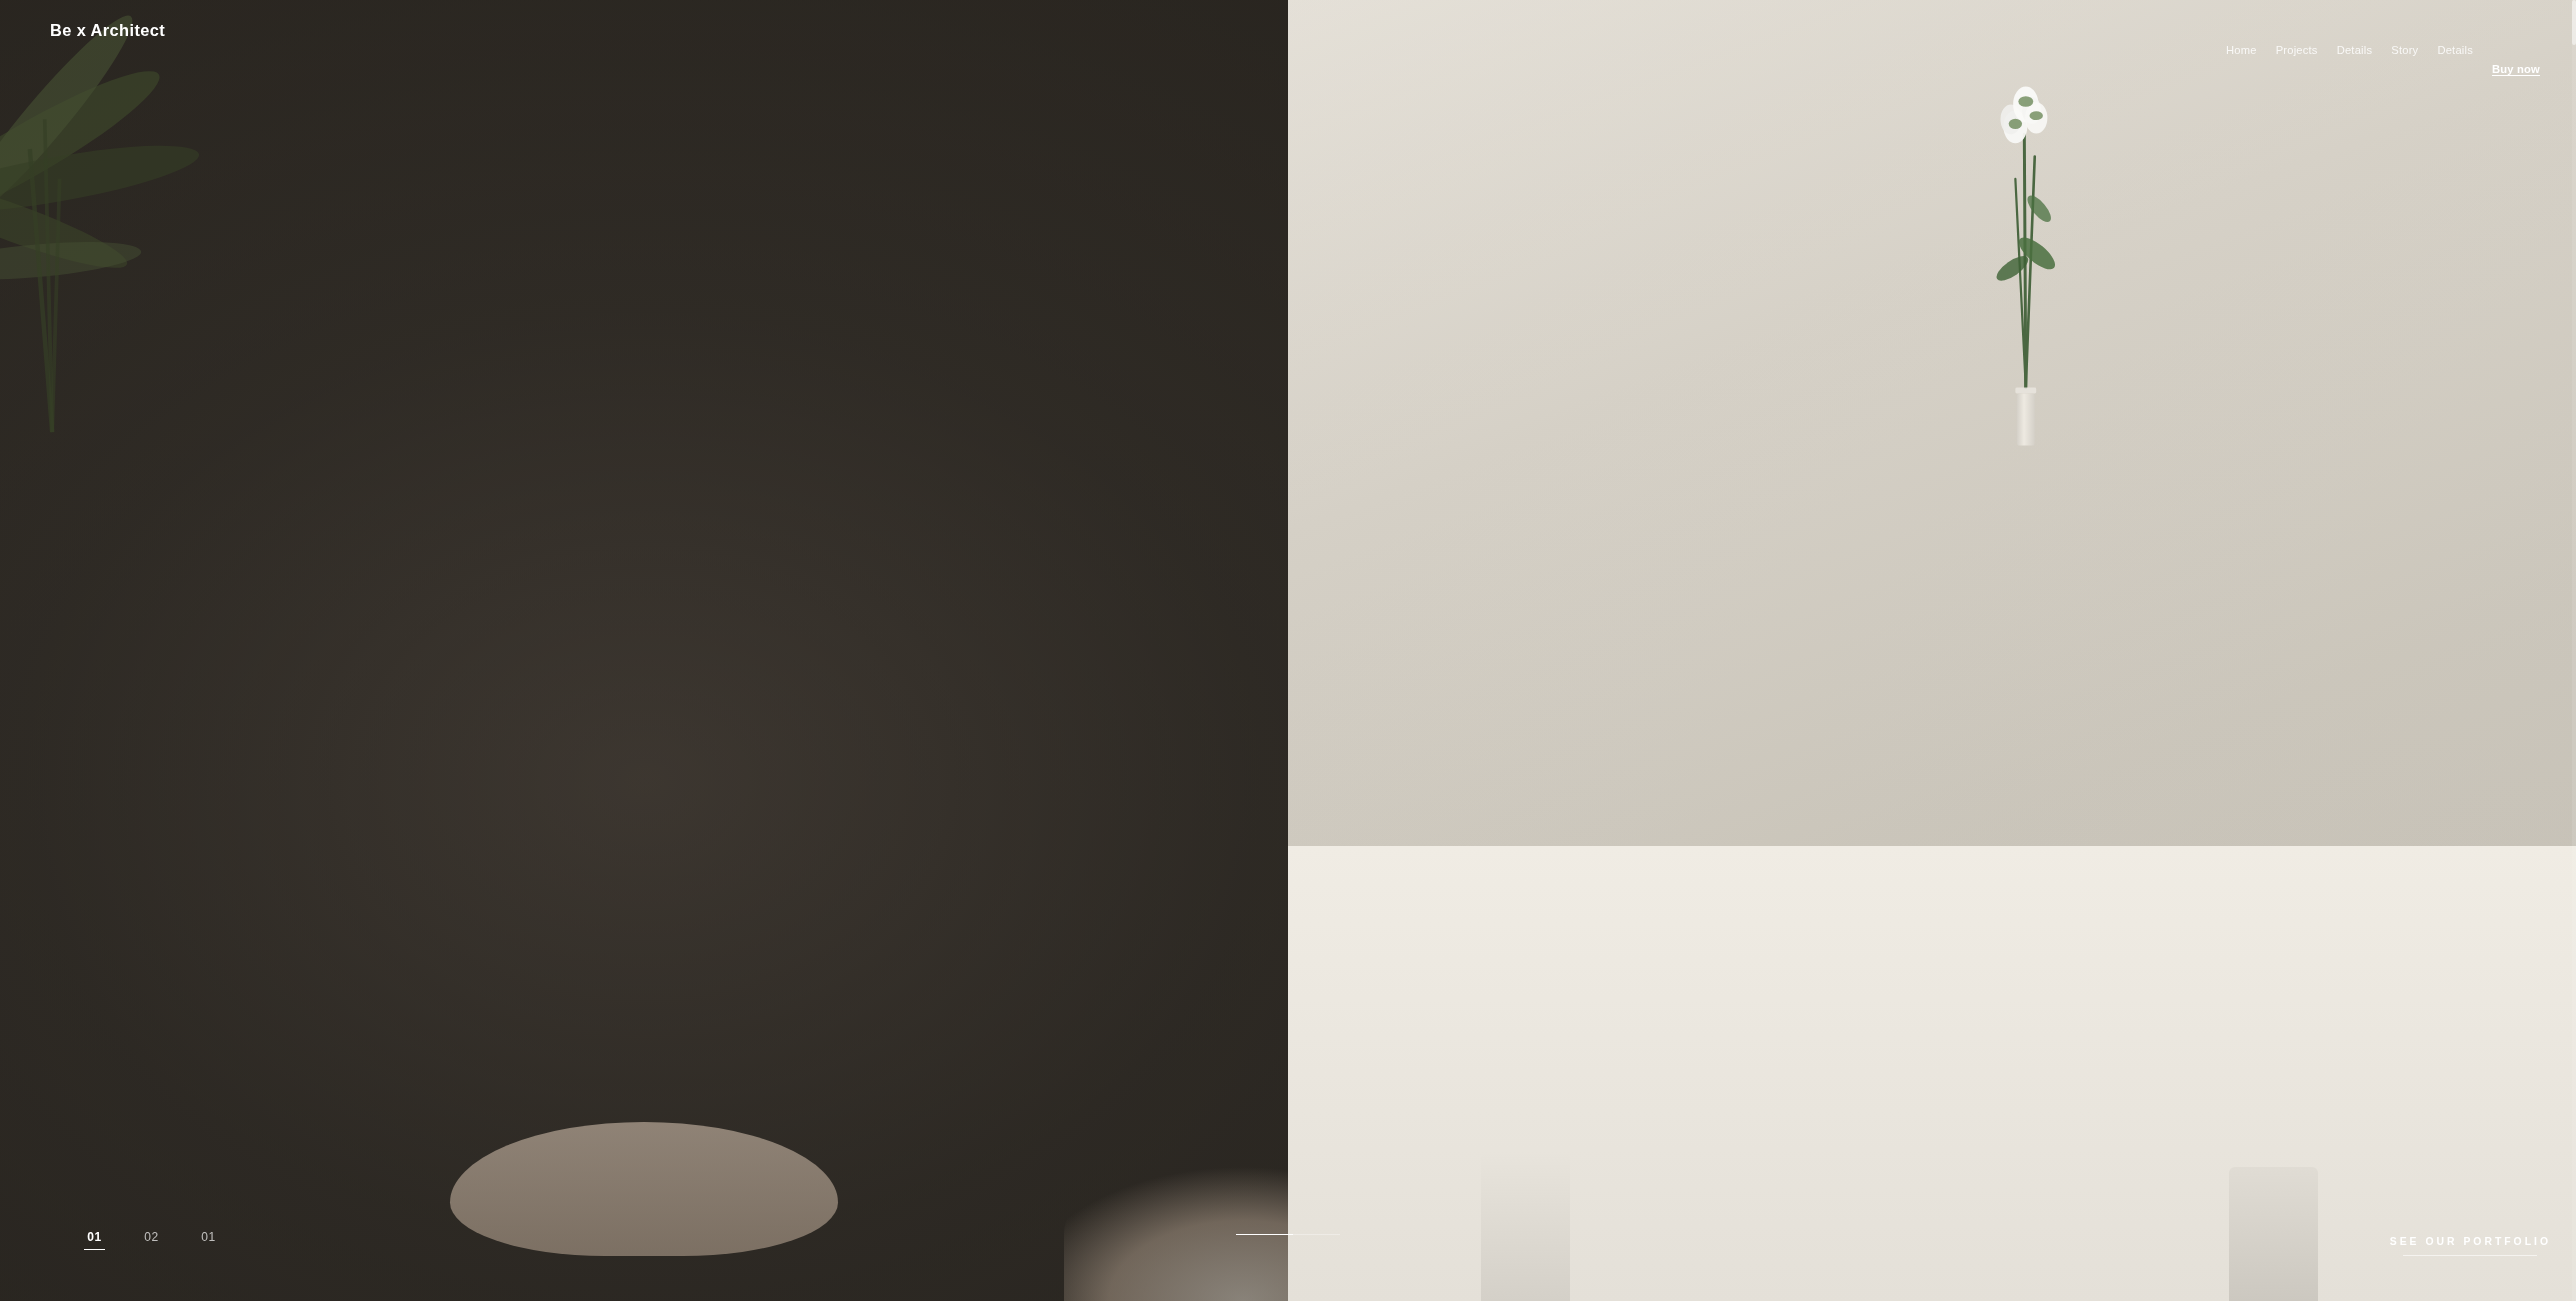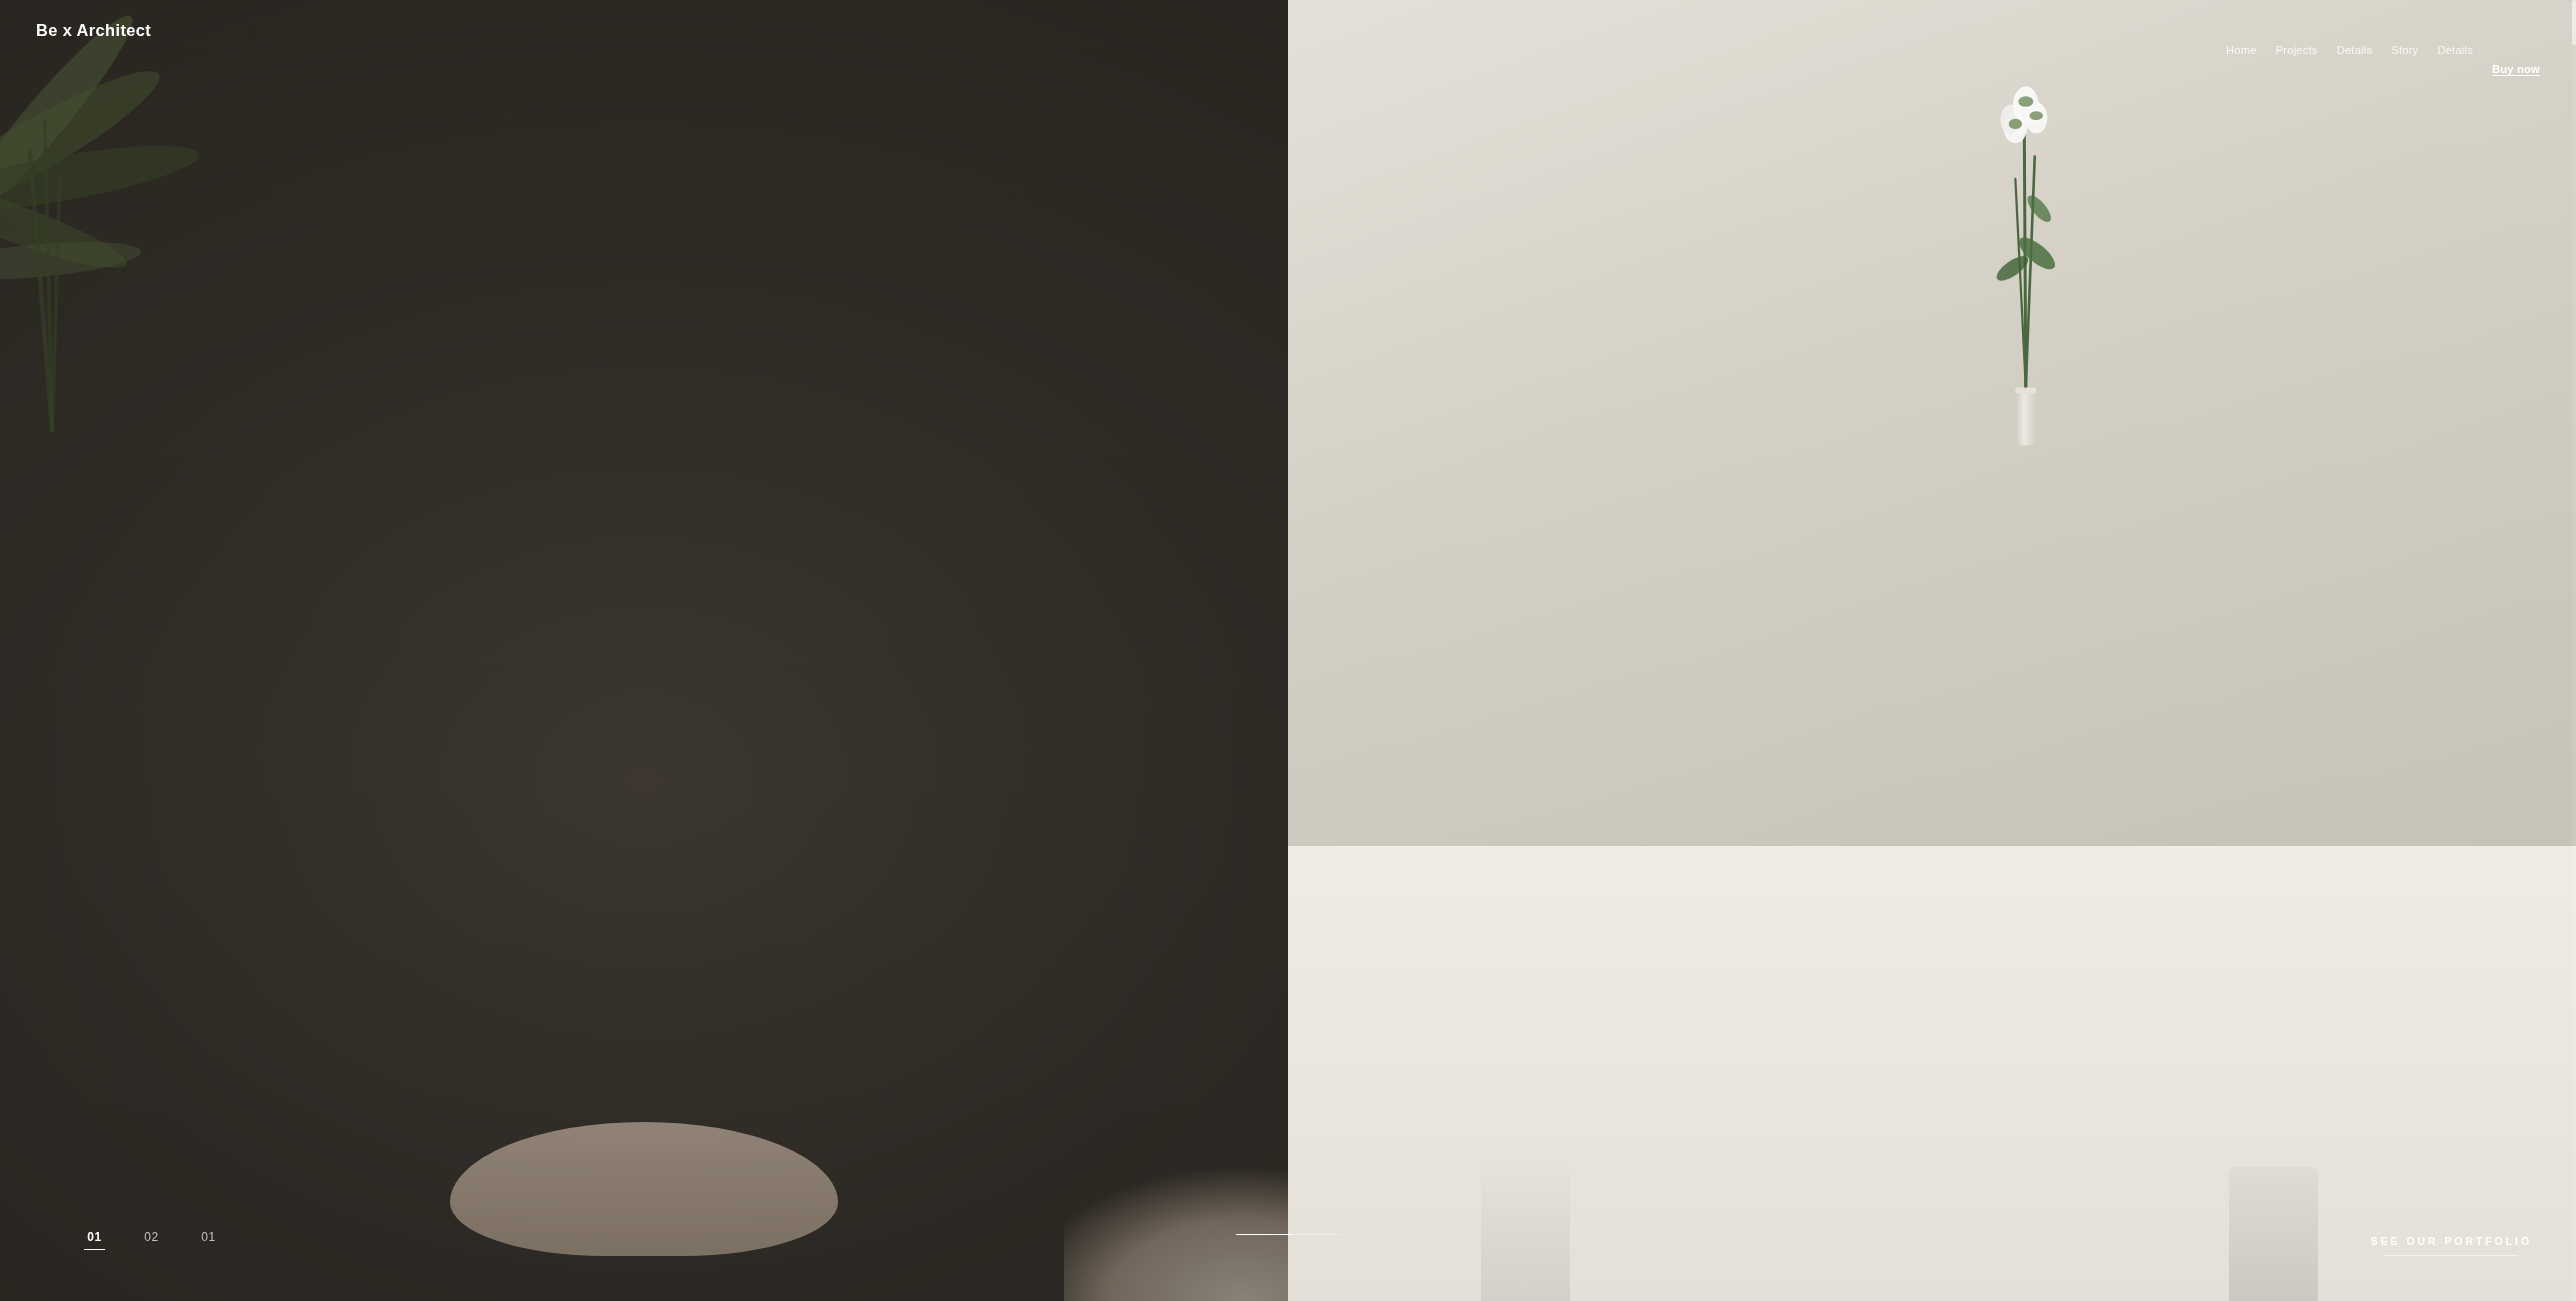--- a/index.html
+++ b/index.html
@@ -78,21 +78,21 @@
     
     .site-header {
       position: absolute;
       top: 0;
       left: 0;
       right: 0;
       width: 100%;
       display: flex;
       align-items: center;
       justify-content: space-between;
-      padding: 21px 36px;
+      padding: 21px 50px;
       z-index: 10;
     }
 
     .site-logo {
       color: #ffffff;
       font-size: 16.4px;
       font-weight: 700;
       letter-spacing: 0.4px;
       white-space: nowrap;
       text-decoration: none;
@@ -255,21 +255,21 @@
       height: 134px;
       background: linear-gradient(to bottom, #e0dcd4, #ccc8c0);
       border-radius: 6px 6px 0 0;
       z-index: 2;
     }
 
     
     .portfolio-cta {
       position: absolute;
       bottom: 45px;
-      right: 44px;
+      right: 25px;
       z-index: 10;
       display: flex;
       flex-direction: column;
       align-items: center;
       gap: 7.5px;
     }
 
     .portfolio-cta-text {
       color: #ffffff;
       font-size: 10.4px;

